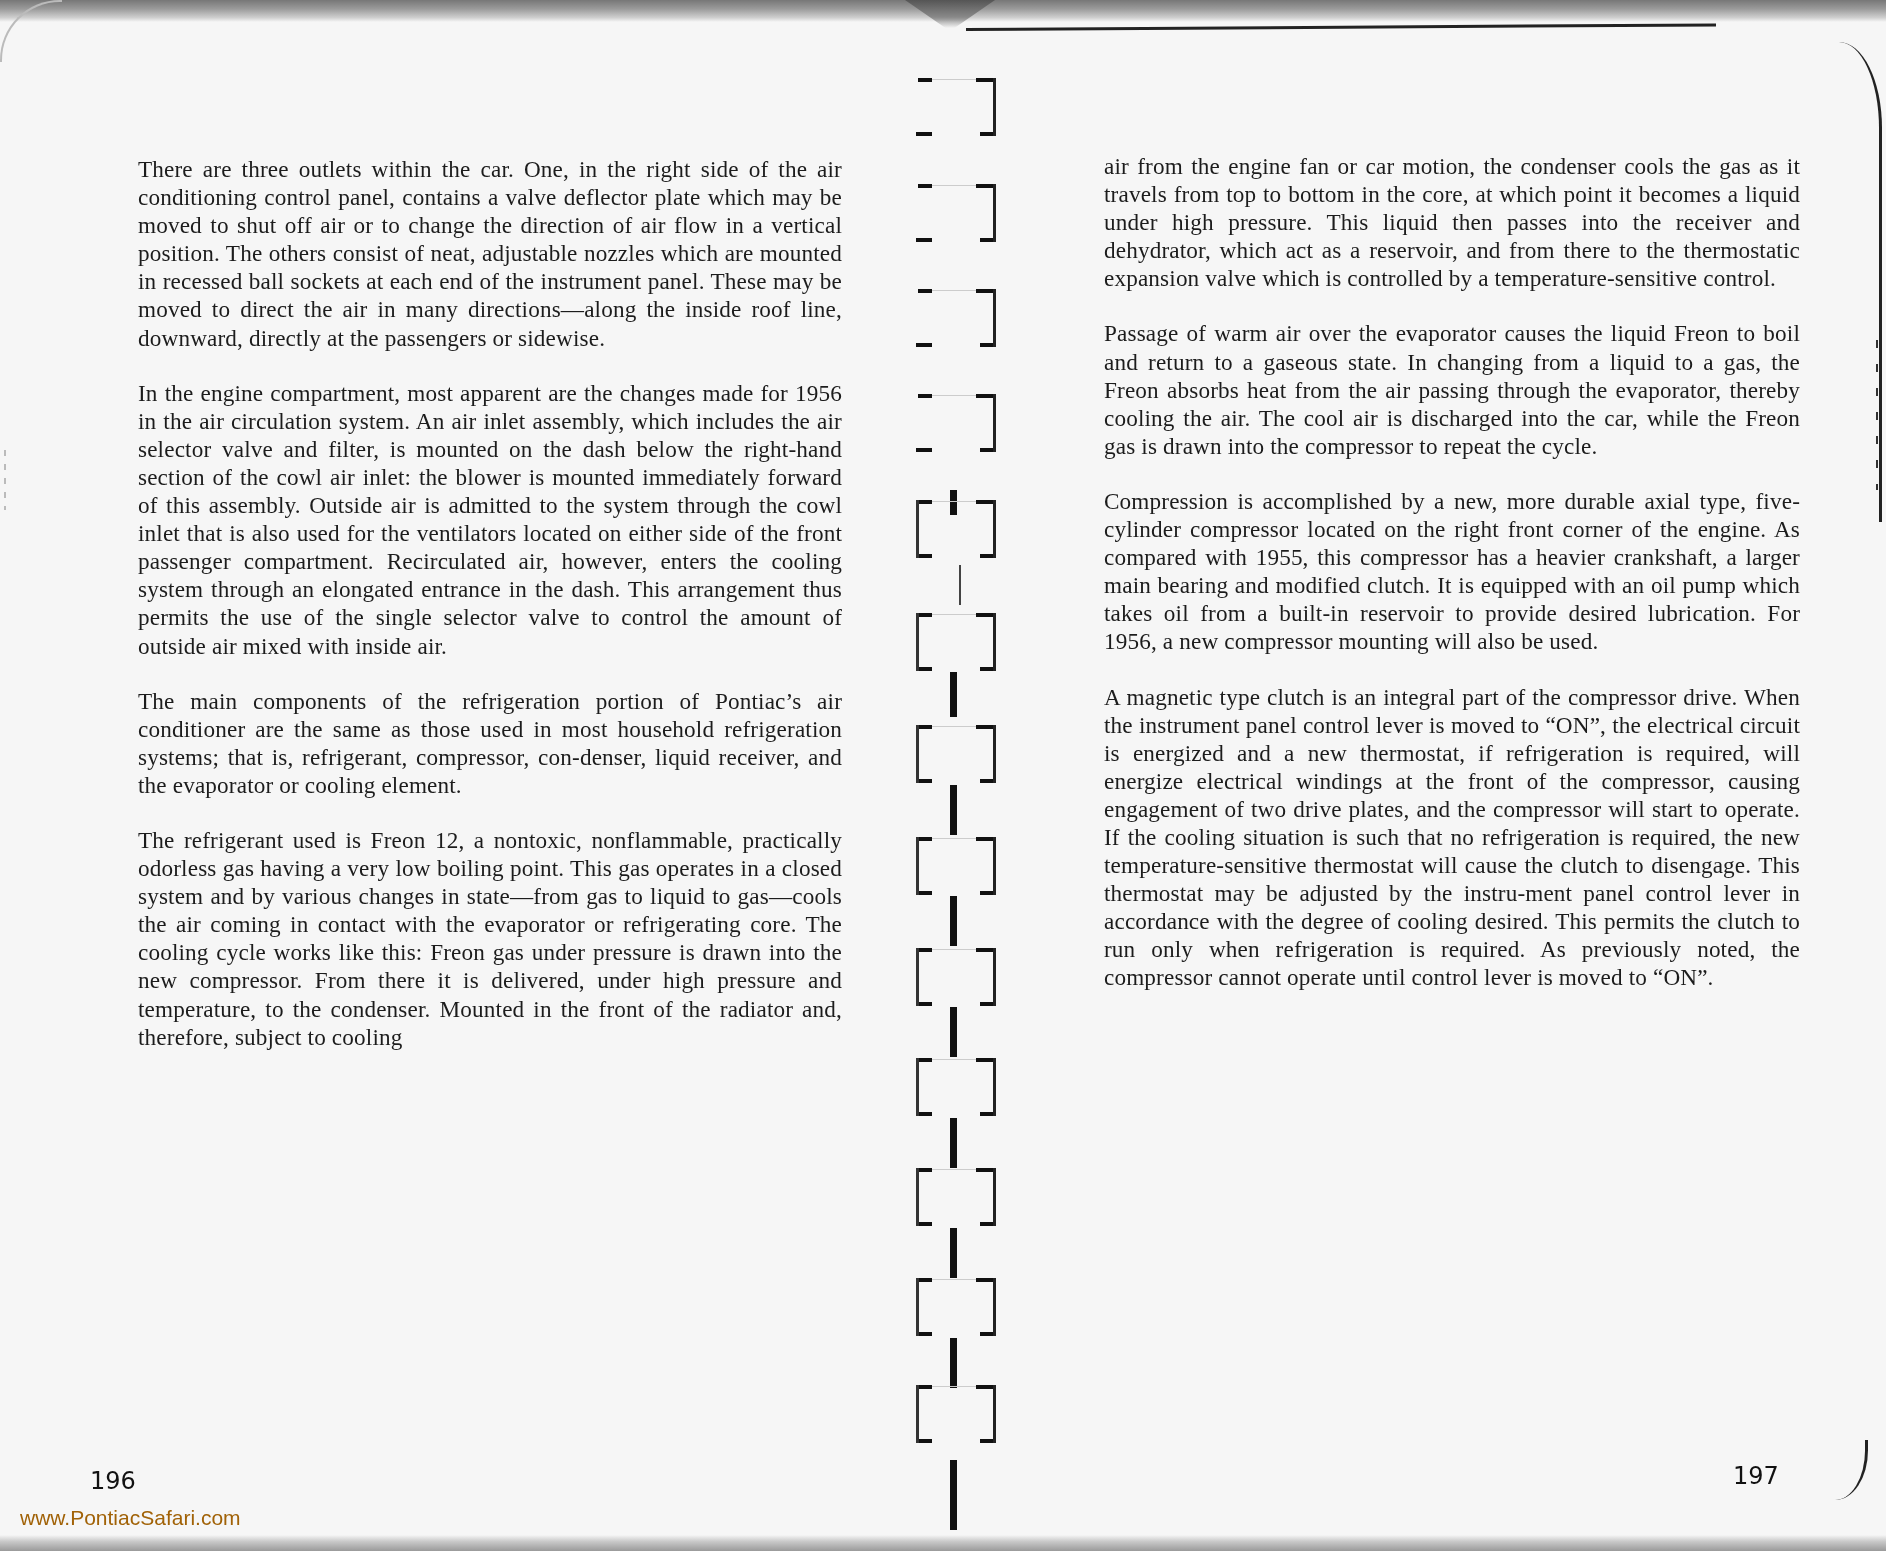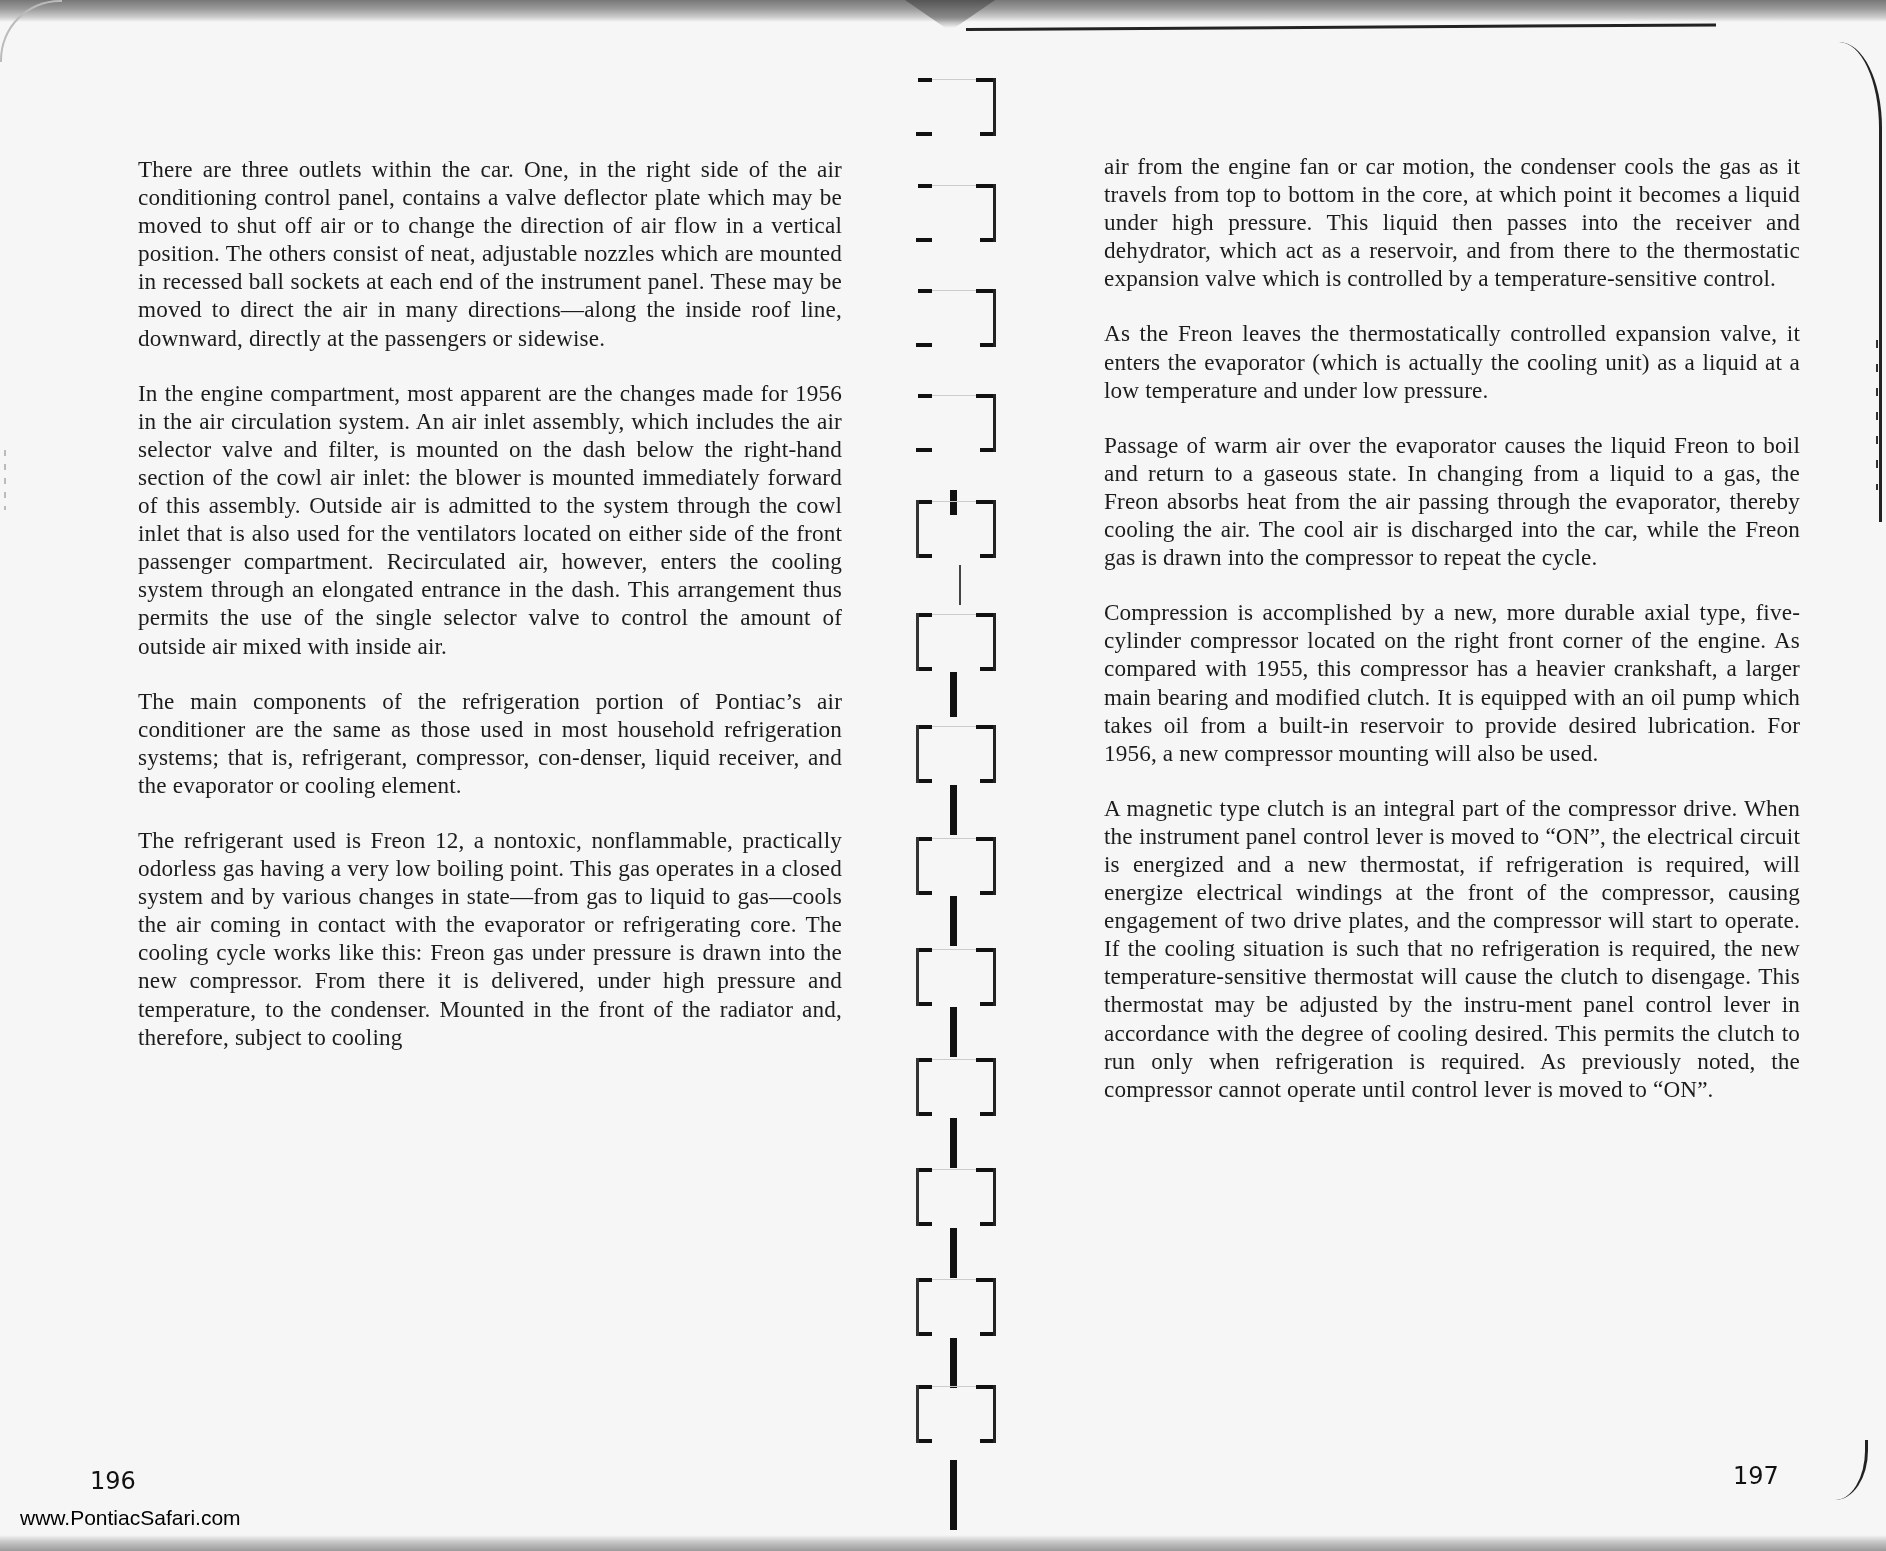--- a/index.html
+++ b/index.html
@@ -45,21 +45,21 @@
   .column p { margin: 0 0 27px 0; }
   .col-left { left: 138px; top: 155px; width: 704px; }
   .col-right { left: 1104px; top: 152px; width: 696px; }
   .page-number {
     position: absolute; font-family: "DejaVu Sans", sans-serif; font-size: 24px; color: #111;
   }
   .pn-left { left: 50px; top: 1467px; margin-left: 40px; }
   .pn-right { left: 1733px; top: 1462px; text-align: right; }
   .watermark {
     position: absolute; left: 20px; top: 1506px;
-    font-family: "Liberation Sans", sans-serif; font-size: 21px; color: #000000;
+    font-family: "Liberation Sans", sans-serif; font-size: 21px; color: #a16207;
   }
   .spiral {
     position: absolute; left: 898px; top: 60px; width: 110px; height: 1470px;
   }
   .ring {
     position: absolute; left: 0; width: 110px; height: 58px;
   }
   .ring .l-top, .ring .l-bot, .ring .r-top, .ring .r-bot {
     position: absolute; height: 4px; background: #111;
   }
@@ -93,21 +93,20 @@
 
 <div class="column col-left">
   <p>There are three outlets within the car. One, in the right side of the air conditioning control panel, contains a valve deflector plate which may be moved to shut off air or to change the direction of air flow in a vertical position. The others consist of neat, adjustable nozzles which are mounted in recessed ball sockets at each end of the instrument panel. These may be moved to direct the air in many directions—along the inside roof line, downward, directly at the passengers or sidewise.</p>
   <p>In the engine compartment, most apparent are the changes made for 1956 in the air circulation system. An air inlet assembly, which includes the air selector valve and filter, is mounted on the dash below the right-hand section of the cowl air inlet: the blower is mounted immediately forward of this assembly. Outside air is admitted to the system through the cowl inlet that is also used for the ventilators located on either side of the front passenger compartment. Recirculated air, however, enters the cooling system through an elongated entrance in the dash. This arrangement thus permits the use of the single selector valve to control the amount of outside air mixed with inside air.</p>
   <p>The main components of the refrigeration portion of Pontiac’s air conditioner are the same as those used in most household refrigeration systems; that is, refrigerant, compressor, con-denser, liquid receiver, and the evaporator or cooling element.</p>
   <p>The refrigerant used is Freon 12, a nontoxic, nonflammable, practically odorless gas having a very low boiling point. This gas operates in a closed system and by various changes in state—from gas to liquid to gas—cools the air coming in contact with the evaporator or refrigerating core. The cooling cycle works like this: Freon gas under pressure is drawn into the new compressor. From there it is delivered, under high pressure and temperature, to the condenser. Mounted in the front of the radiator and, therefore, subject to cooling</p>
 </div>
 
 <div class="column col-right">
   <p>air from the engine fan or car motion, the condenser cools the gas as it travels from top to bottom in the core, at which point it becomes a liquid under high pressure. This liquid then passes into the receiver and dehydrator, which act as a reservoir, and from there to the thermostatic expansion valve which is controlled by a temperature-sensitive control.</p>
-  <p>As the Freon leaves the thermostatically controlled expansion valve, it enters the evaporator (which is actually the cooling unit) as a liquid at a low temperature and under low pressure.</p>
   <p>Passage of warm air over the evaporator causes the liquid Freon to boil and return to a gaseous state. In changing from a liquid to a gas, the Freon absorbs heat from the air passing through the evaporator, thereby cooling the air. The cool air is discharged into the car, while the Freon gas is drawn into the compressor to repeat the cycle.</p>
   <p>Compression is accomplished by a new, more durable axial type, five-cylinder compressor located on the right front corner of the engine. As compared with 1955, this compressor has a heavier crankshaft, a larger main bearing and modified clutch. It is equipped with an oil pump which takes oil from a built-in reservoir to provide desired lubrication. For 1956, a new compressor mounting will also be used.</p>
   <p>A magnetic type clutch is an integral part of the compressor drive. When the instrument panel control lever is moved to “ON”, the electrical circuit is energized and a new thermostat, if refrigeration is required, will energize electrical windings at the front of the compressor, causing engagement of two drive plates, and the compressor will start to operate. If the cooling situation is such that no refrigeration is required, the new temperature-sensitive thermostat will cause the clutch to disengage. This thermostat may be adjusted by the instru-ment panel control lever in accordance with the degree of cooling desired. This permits the clutch to run only when refrigeration is required. As previously noted, the compressor cannot operate until control lever is moved to “ON”.</p>
 </div>
 
 <div class="spiral">
   <div class="ring" style="top:18px">
       <div class="wire"></div>
       <div class="l-top"></div>
       <div class="l-bot"></div>

